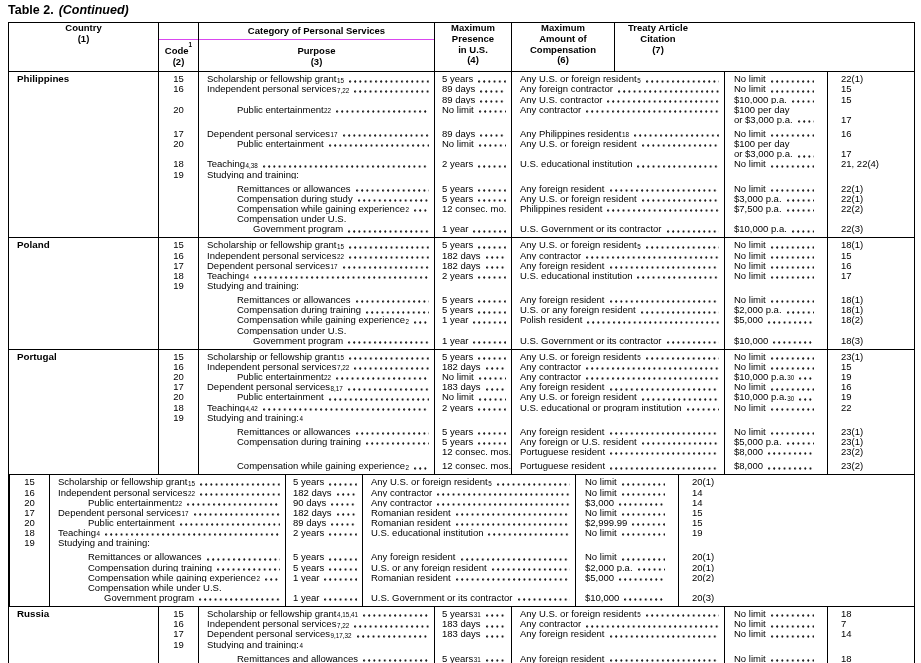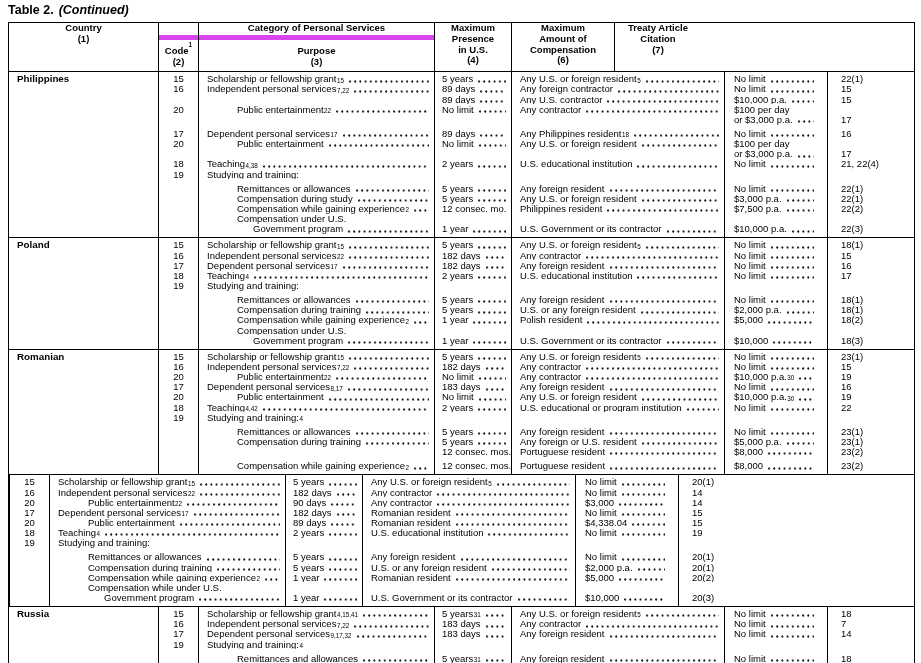--- a/index.html
+++ b/index.html
@@ -22,21 +22,21 @@
   .w-amount{width:103px;border-left:1px solid #000;}
   .w-treaty{width:87px;border-left:1px solid #000;}
   .w-country,.w-code,.w-purpose,.w-presence,.w-employer,.w-amount,.w-treaty{box-sizing:border-box;}
 
   
   .hdr{display:flex;height:48px;border-bottom:1px solid #000;}
   .hcell{font-weight:bold;font-size:9.5px;line-height:10.8px;text-align:center;
          display:flex;flex-direction:column;align-items:center;
          padding-bottom:3px;}
   .hsplit{display:flex;flex-direction:column;padding-bottom:0;justify-content:flex-start;}
-  .htop{height:17px;width:100%;border-bottom:5px solid #d946ef;display:flex;align-items:flex-start;justify-content:center;box-sizing:border-box;}
+  .htop{height:17px;width:100%;border-bottom:1px solid #d946ef;display:flex;align-items:center;justify-content:center;box-sizing:border-box;}
   .hbot{flex:1;width:100%;display:flex;flex-direction:column;justify-content:flex-end;align-items:center;padding-bottom:3px;box-sizing:border-box;}
   .hcell sup{font-size:6.3px;line-height:0;position:relative;top:-3px;}
 
   
   .sec{display:flex;}
   .sec:not(:last-child){border-bottom:1px solid #000;}
   .col{padding-top:2px;padding-bottom:3px;}
   .country-name{font-weight:bold;font-size:9.8px;line-height:10.15px;padding-left:8px;white-space:nowrap;}
   .line{height:10.15px;display:flex;align-items:flex-end;font-size:9.5px;line-height:9.8px;
         white-space:nowrap;overflow:hidden;}
@@ -613,21 +613,21 @@
             <span class="t">18(2)</span>
           </div>
           <div class="line"></div>
           <div class="line">
             <span class="t">18(3)</span>
           </div>
         </div>
       </div>
       <div class="sec">
         <div class="col w-country col-country">
-          <div class="country-name">Romanian</div>
+          <div class="country-name">Portugal</div>
         </div>
         <div class="col col-code w-code">
           <div class="line">
             <span class="t">15</span>
           </div>
           <div class="line">
             <span class="t">16</span>
           </div>
           <div class="line">
             <span class="t">20</span>
@@ -1063,21 +1063,21 @@
           </div>
           <div class="line">
             <span class="t">$3,000</span>
             <span class="lead lead-amt"></span>
           </div>
           <div class="line">
             <span class="t">No limit</span>
             <span class="lead lead-amt"></span>
           </div>
           <div class="line">
-            <span class="t">$4,338.04</span>
+            <span class="t">$2,999.99</span>
             <span class="lead lead-amt"></span>
           </div>
           <div class="line">
             <span class="t">No limit</span>
             <span class="lead lead-amt"></span>
           </div>
           <div class="line"></div>
           <div class="gap" style="height: 4px;"></div>
           <div class="line">
             <span class="t">No limit</span>

